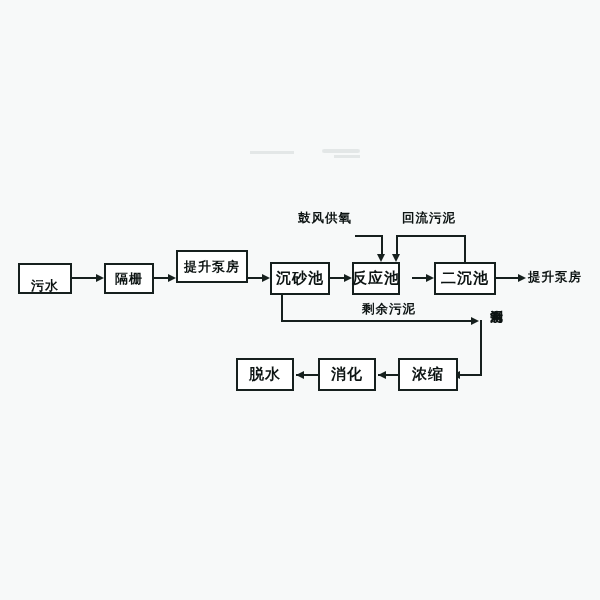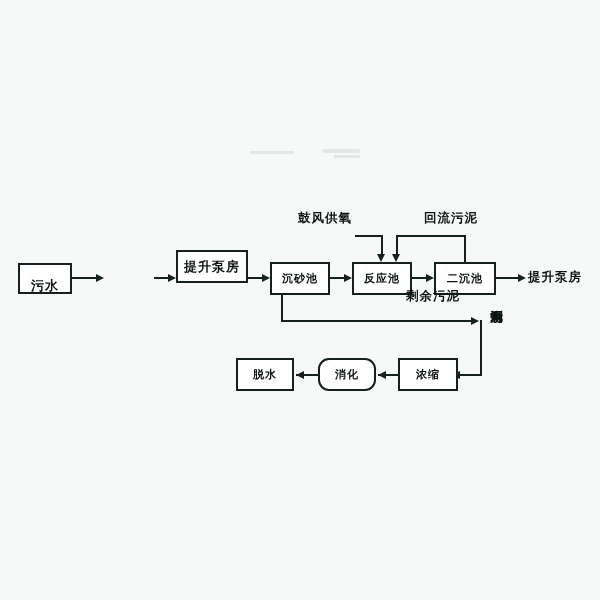--- a/index.html
+++ b/index.html
@@ -18,21 +18,21 @@
     border:2px solid #16201e;
     background:#ffffff;
     color:#0d1413;
     display:flex;align-items:center;justify-content:center;
     font-size:13px;
     font-weight:700;
     letter-spacing:1px;
     white-space:nowrap;
     line-height:1;
   }
-  .node.small{font-size:11px;}
+  .node.small{font-size:15px;}
 
   
   .lbl{
     position:absolute;
     font-size:12.5px;
     font-weight:700;
     color:#0d1413;
     white-space:nowrap;
     letter-spacing:1px;
     line-height:1;
@@ -64,82 +64,85 @@
   <div class="smudge" style="left:322px;top:149px;width:38px;height:4px;border-radius:2px;"></div>
   <div class="smudge" style="left:334px;top:155px;width:26px;height:3px;"></div>
 
   <div class="node" style="left:18px;top:263px;width:54px;height:31px;align-items:flex-end;">
     <span>污水</span>
   </div>
 
   <div class="ln h" style="left:72px;top:277px;width:24px;"></div>
   <div class="arrow r" style="left:96px;top:273.5px;"></div>
 
+  <div class="node" style="left:104px;top:263px;width:50px;height:31px;">
+    <span>隔栅</span>
+  </div>
 
   <div class="ln h" style="left:154px;top:277px;width:14px;"></div>
   <div class="arrow r" style="left:168px;top:273.5px;"></div>
 
   <div class="node" style="left:176px;top:250px;width:72px;height:33px;">
     <span>提升泵房</span>
   </div>
 
   <div class="ln h" style="left:248px;top:277px;width:14px;"></div>
   <div class="arrow r" style="left:262px;top:273.5px;"></div>
 
   <div class="node small" style="left:270px;top:262px;width:60px;height:33px;">
     <span>沉砂池</span>
   </div>
 
   <div class="ln h" style="left:330px;top:277px;width:14px;"></div>
   <div class="arrow r" style="left:344px;top:273.5px;"></div>
 
-  <div class="node small" style="left:352px;top:262px;width:60px;height:33px;">
+  <div class="node small" style="left:352px;top:262px;width:48px;height:33px;">
     <span>反应池</span>
   </div>
 
   <div class="ln h" style="left:412px;top:277px;width:14px;"></div>
   <div class="arrow r" style="left:426px;top:273.5px;"></div>
 
   <div class="node small" style="left:434px;top:262px;width:62px;height:33px;justify-content:center;">
     <span>二沉池</span>
   </div>
 
   <div class="ln h" style="left:496px;top:277px;width:22px;"></div>
   <div class="arrow r" style="left:518px;top:273.5px;"></div>
   <div class="lbl" style="left:528px;top:271px;">提升泵房</div>
 
   <div class="lbl" style="left:298px;top:212px;">鼓风供氧</div>
   <div class="ln h" style="left:355px;top:235px;width:27px;"></div>
   <div class="ln v" style="left:381px;top:235px;height:19px;"></div>
   <div class="arrow d" style="left:377px;top:254px;"></div>
 
-  <div class="lbl" style="left:402px;top:212px;margin-left:22px;">回流污泥</div>
+  <div class="lbl" style="left:402px;top:212px;">回流污泥</div>
   <div class="ln v" style="left:464px;top:235px;height:27px;"></div>
   <div class="ln h" style="left:396px;top:235px;width:70px;"></div>
   <div class="ln v" style="left:396px;top:235px;height:19px;"></div>
   <div class="arrow d" style="left:392px;top:254px;"></div>
 
   <div class="ln v" style="left:281px;top:295px;height:27px;"></div>
   <div class="ln h" style="left:281px;top:320px;width:190px;"></div>
   <div class="arrow r" style="left:471px;top:316.5px;"></div>
-  <div class="lbl" style="left:362px;top:290px;margin-left:44px;">剩余污泥</div>
+  <div class="lbl" style="left:362px;top:303px;">剩余污泥</div>
 
   <div class="lbl vert" style="left:490px;top:300px;">剩余污泥</div>
   <div class="ln v" style="left:480px;top:320px;height:56px;"></div>
   <div class="ln h" style="left:452px;top:374px;width:30px;"></div>
   <div class="arrow r" style="left:452px;top:370.5px;transform:rotate(180deg);"></div>
 
   <div class="node small" style="left:398px;top:358px;width:60px;height:33px;">
     <span>浓缩</span>
   </div>
 
   <div class="ln h" style="left:378px;top:374px;width:20px;"></div>
   <div class="arrow r" style="left:378px;top:370.5px;transform:rotate(180deg);"></div>
 
-  <div class="node small" style="left:318px;top:358px;width:58px;height:33px;border-radius:11px;">
+  <div class="node small" style="left:318px;top:358px;width:58px;height:33px;">
     <span>消化</span>
   </div>
 
   <div class="ln h" style="left:296px;top:374px;width:22px;"></div>
   <div class="arrow r" style="left:296px;top:370.5px;transform:rotate(180deg);"></div>
 
   <div class="node small" style="left:236px;top:358px;width:58px;height:33px;">
     <span>脱水</span>
   </div>
 

